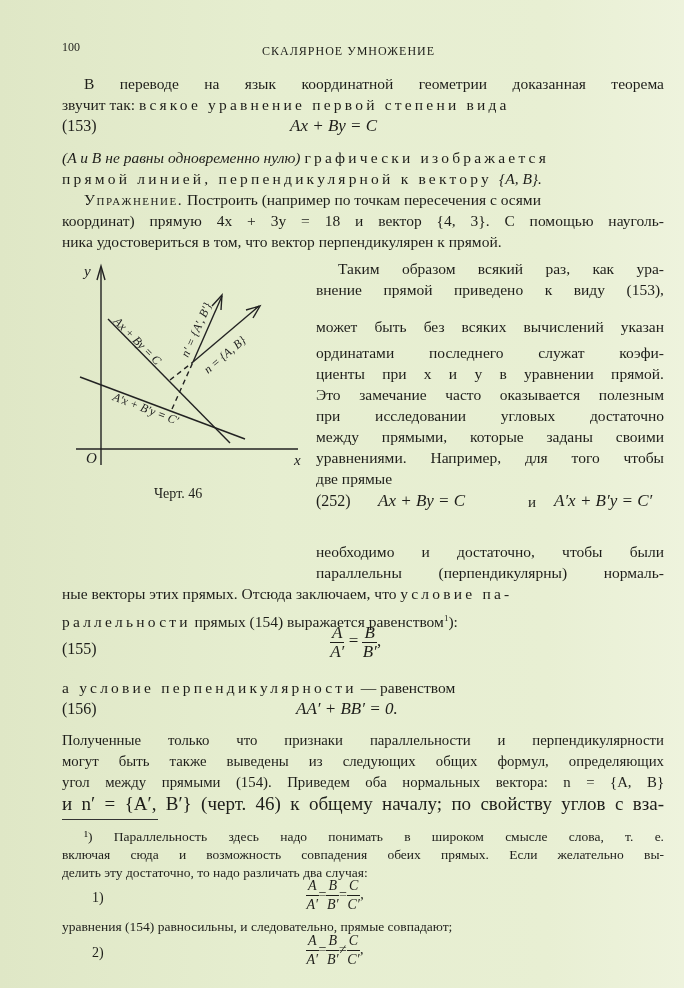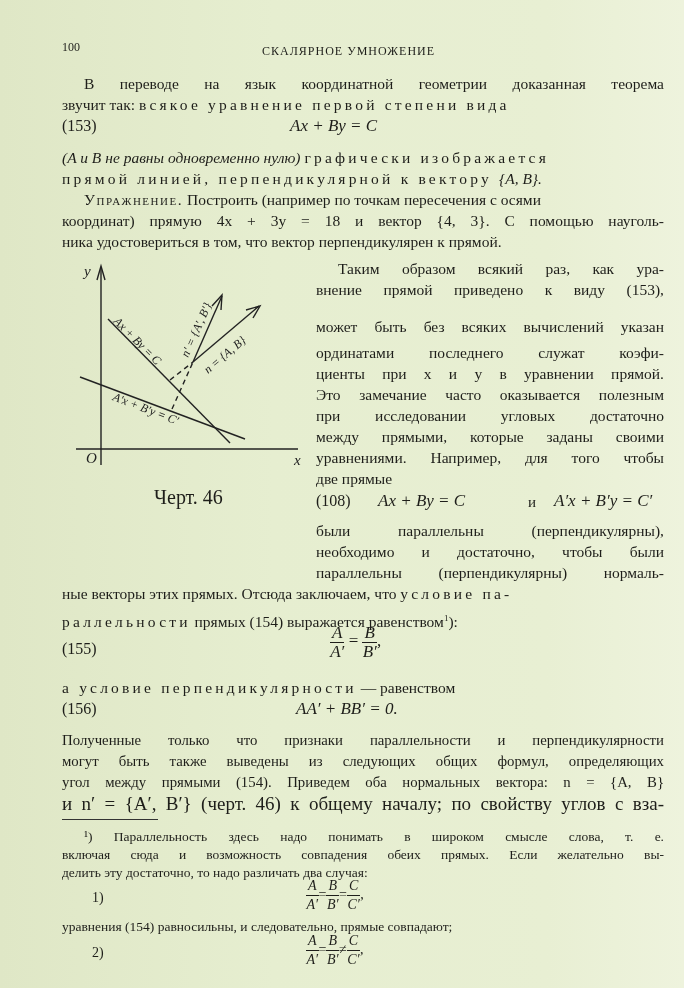--- a/index.html
+++ b/index.html
@@ -22,21 +22,21 @@
   .sp { letter-spacing:3.2px; }
   .it { font-style:italic; }
   .right-col { left:316px; width:348px; }
   .eqnum { position:absolute; left:62px; font-size:16px; }
   .eq { position:absolute; font-size:17px; font-style:italic; white-space:nowrap; }
   .frac { display:inline-block; vertical-align:middle; text-align:center; font-style:italic; }
   .frac .n { display:block; border-bottom:1px solid #1e1e1a; padding:0 2px; line-height:18px; }
   .frac .d { display:block; line-height:18px; }
   .fn { position:absolute; left:62px; width:602px; font-size:13.5px; line-height:18px; white-space:nowrap; }
   .rule { position:absolute; left:62px; top:721px; width:96px; border-top:1px solid #333; }
-  .caption { left:154px; top:486px; font-size:20px;text-align:right; }
+  .caption { left:154px; top:486px; font-size:14px;text-align:right; }
   svg text { font-family:"Liberation Serif", serif; }
 </style>
 </head>
 <body>
 
 <div class="page">
 
   <div class="abs hdr-num">100</div>
   <div class="abs hdr-title">СКАЛЯРНОЕ УМНОЖЕНИЕ</div>
 
@@ -65,26 +65,25 @@
   <div class="line just right-col" style="top:279px;">внение прямой приведено к виду (153),</div>
   <div class="line just right-col" style="top:316px;">может быть без всяких вычислений указан</div>
   <div class="line just right-col" style="top:342px;">ординатами последнего служат коэфи-</div>
   <div class="line just right-col" style="top:363px;">циенты при x и y в уравнении прямой.</div>
   <div class="line just right-col" style="top:384px;">Это замечание часто оказывается полезным</div>
   <div class="line just right-col" style="top:405px;">при исследовании угловых достаточно</div>
   <div class="line just right-col" style="top:426px;">между прямыми, которые заданы своими</div>
   <div class="line just right-col" style="top:447px;">уравнениями. Например, для того чтобы</div>
   <div class="line right-col" style="top:468px;">две прямые</div>
 
-  <div class="abs" style="left:316px; top:492px; font-size:16px;">(108)</div>
+  <div class="abs" style="left:316px; top:492px; font-size:16px;">(252)</div>
   <div class="eq" style="left:378px; top:491px;">Ax + By = C</div>
   <div class="abs" style="left:528px; top:494px; font-size:15px;">и</div>
   <div class="eq" style="left:554px; top:491px;">A′x + B′y = C′</div>
 
-  <div class="line just right-col" style="top:520px;">были параллельны (перпендикулярны),</div>
   <div class="line just right-col" style="top:541px;">необходимо и достаточно, чтобы были</div>
   <div class="line just right-col" style="top:562px;">параллельны (перпендикулярны) нормаль-</div>
 
   <svg class="abs" style="left:40px; top:250px;" width="270" height="225" viewBox="0 0 270 225">
     <g stroke="#222" stroke-width="1.4" fill="none">
 
       <line x1="61" y1="215" x2="61" y2="18"></line>
       <polyline points="57,30 61,16 65,30"></polyline>
 
       <line x1="36" y1="199" x2="258" y2="199"></line>

